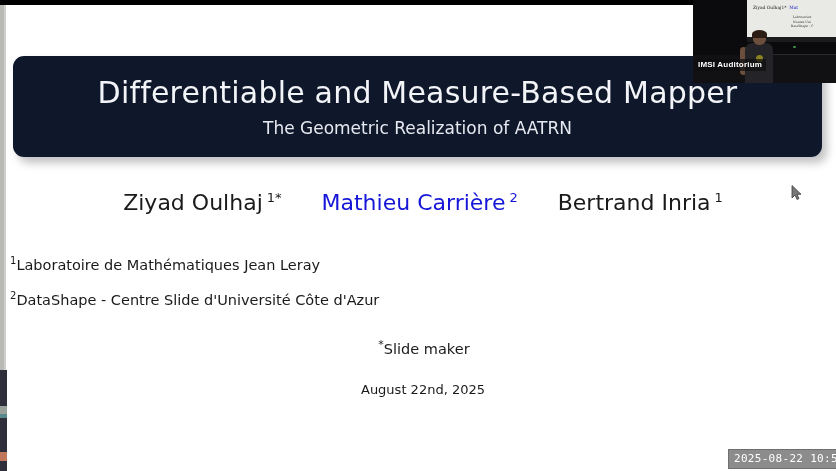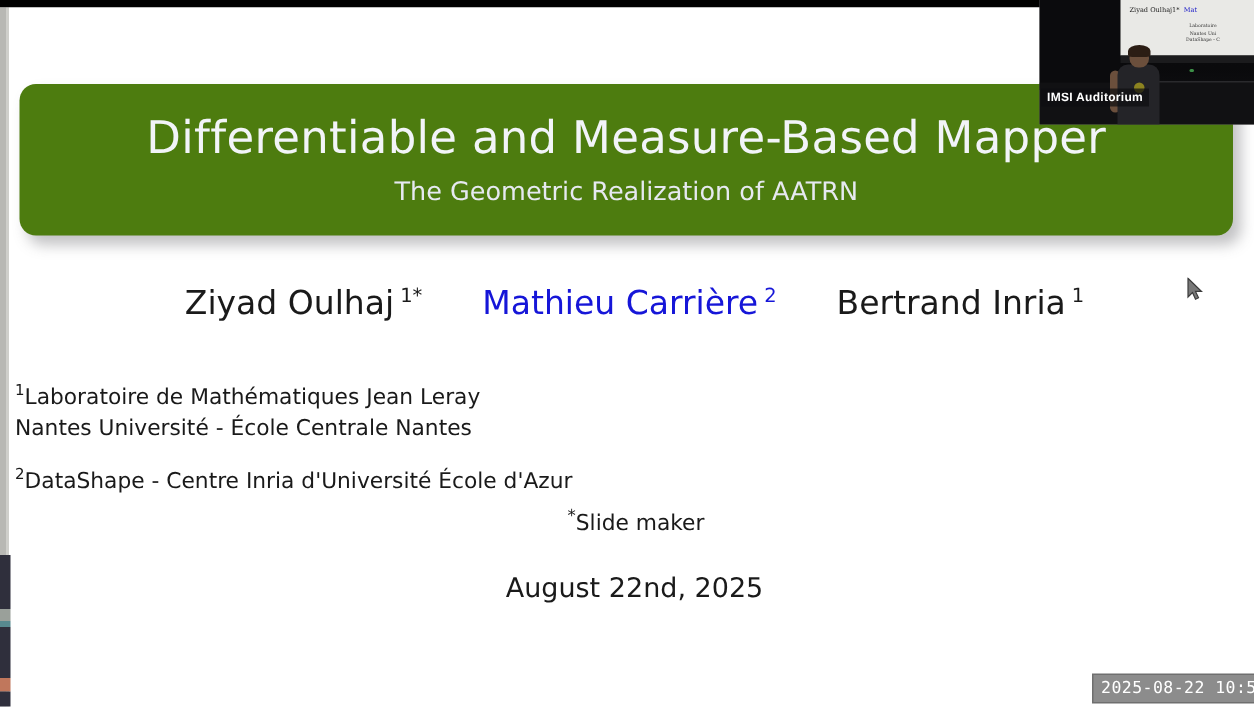--- a/index.html
+++ b/index.html
@@ -62,21 +62,21 @@
     height: 466px;
     background: #ffffff;
   }
 
   #title-banner {
     position: absolute;
     left: 3px;
     top: 51px;
     width: 809px;
     height: 101px;
-    background: #4d7c0f;
+    background: #0f172a;
     border-radius: 11px;
     box-shadow: 5px 6px 9px rgba(120,120,125,0.45);
     display: flex;
     flex-direction: column;
     align-items: center;
     justify-content: center;
   }
   #slide-title {
     color: #f2f4f8;
     font-size: 30px;
@@ -142,21 +142,21 @@
     text-align: center;
     font-size: 14.5px;
     color: #1a1a1a;
   }
   #date-line {
     position: absolute;
     left: 0;
     top: 377px;
     width: 826px;
     text-align: center;
-    font-size: 18px;
+    font-size: 13px;
     color: #1a1a1a;
   }
 
   
   #webcam-overlay {
     position: absolute;
     left: 693px;
     top: 0px;
     width: 143px;
     height: 83px;
@@ -326,25 +326,24 @@
       <div id="slide-subtitle">The Geometric Realization of AATRN</div>
     </div>
 
     <div id="authors-line">
       <span class="author"><span>Ziyad Oulhaj</span><span class="sup">1*</span></span><span class="author author-highlight"><span>Mathieu Carrière</span><span class="sup">2</span></span><span class="author"><span>Bertrand Inria</span><span class="sup">1</span></span>
     </div>
 
     <div id="affiliations">
       <div class="aff-block">
         <div><span class="aff-sup">1</span><span>Laboratoire de Mathématiques Jean Leray</span></div>
-        <div>Nantes Université - École Centrale Nantes</div>
       </div>
       <div class="aff-gap"></div>
       <div class="aff-block">
-        <div><span class="aff-sup">2</span><span>DataShape - Centre Inria d'Université École d'Azur</span></div>
+        <div><span class="aff-sup">2</span><span>DataShape - Centre Slide d'Université Côte d'Azur</span></div>
       </div>
     </div>
 
     <div id="slide-maker-line"><span class="aff-star">*</span><span>Slide maker</span></div>
 
     <div id="date-line">August 22nd, 2025</div>
 
   </div>
 
   <div id="webcam-overlay">

